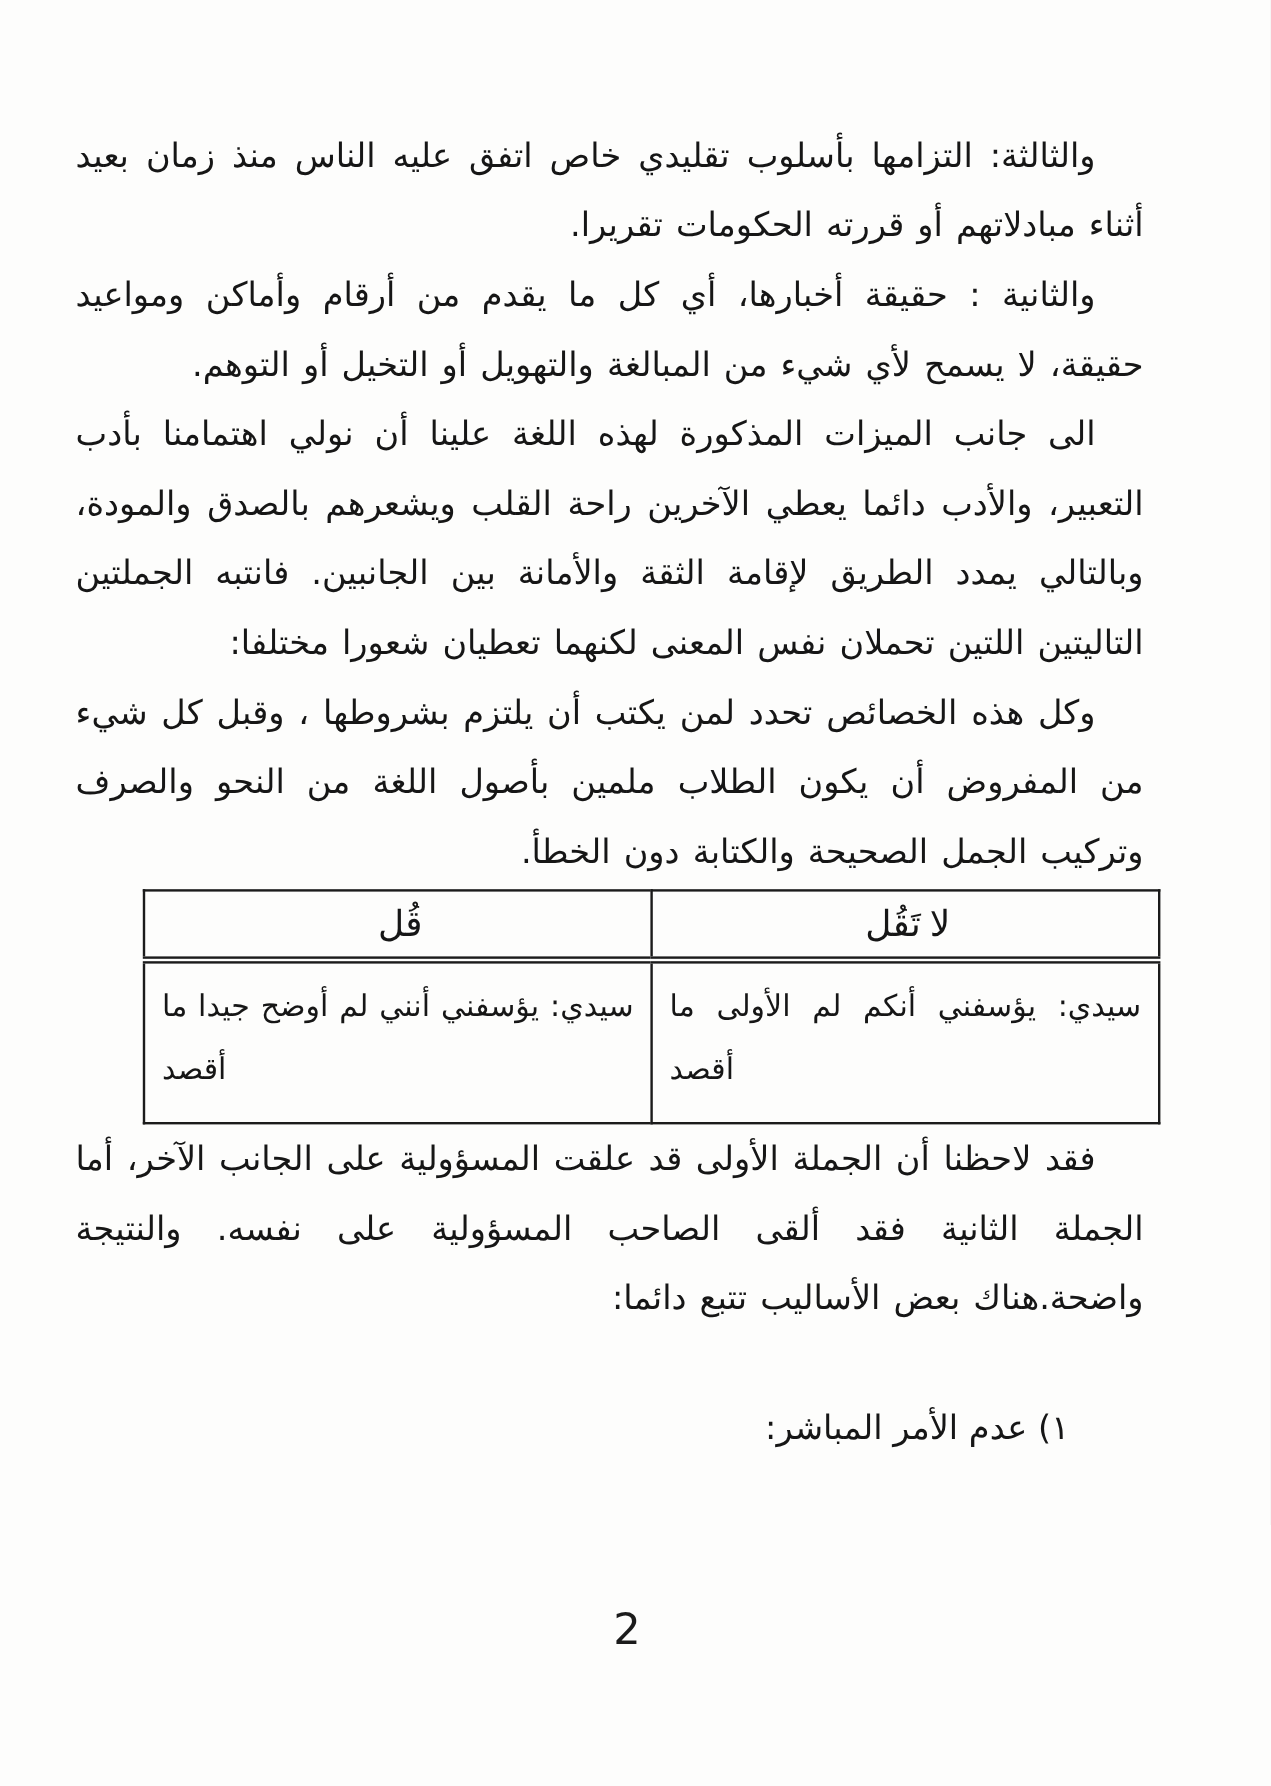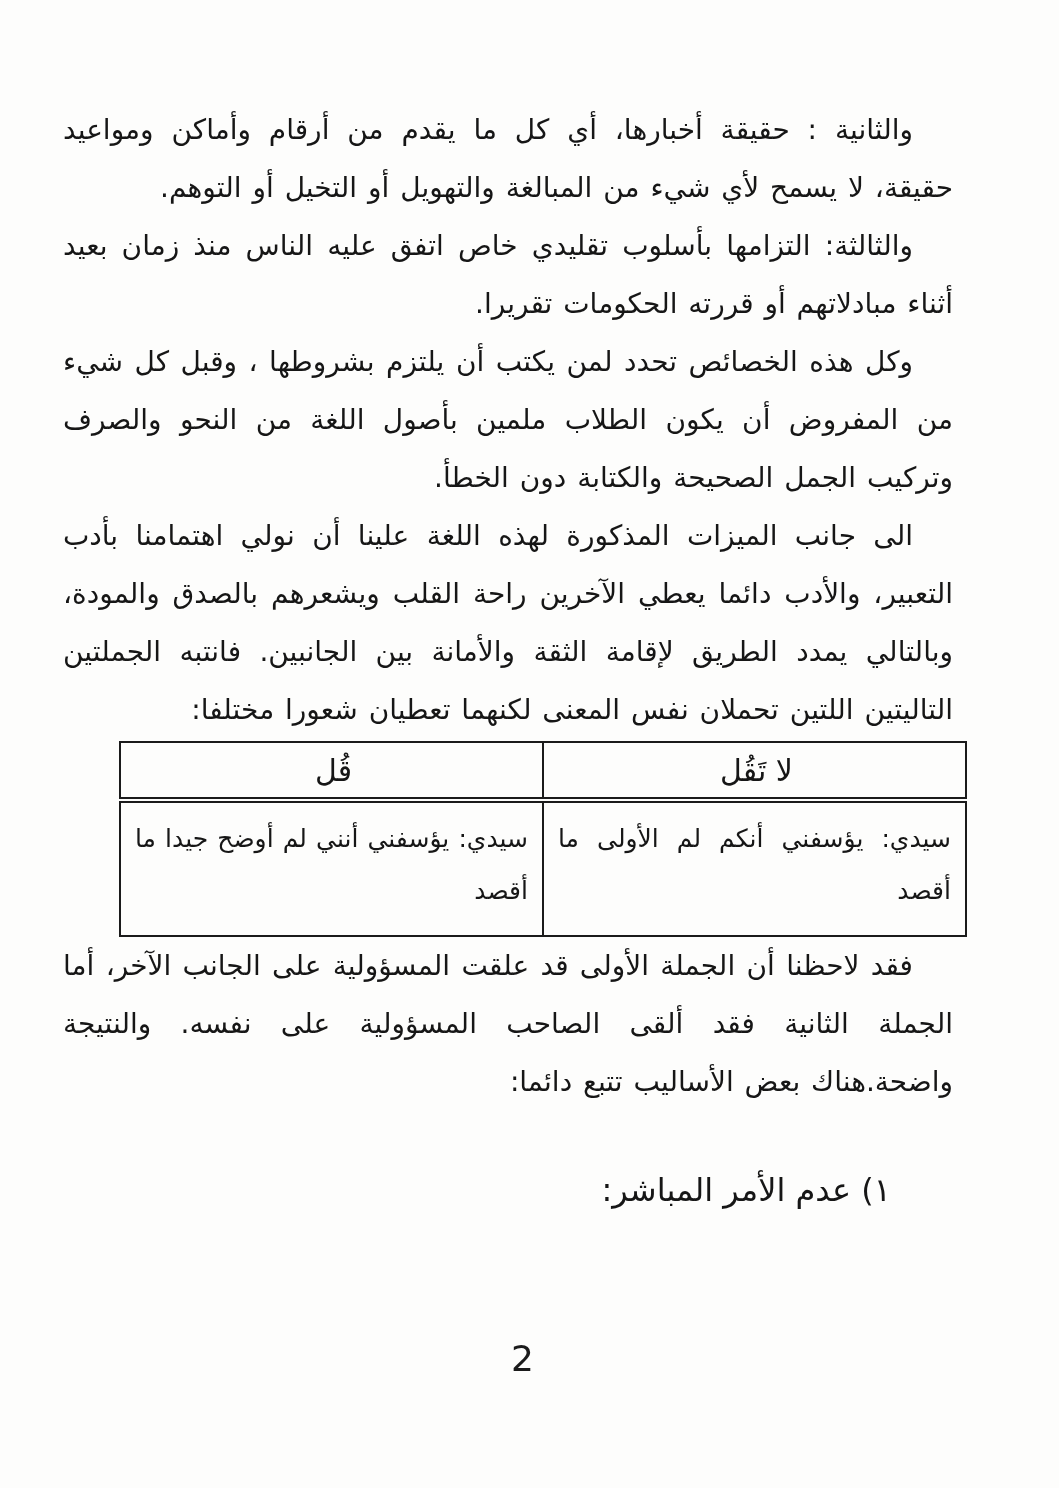--- a/index.html
+++ b/index.html
@@ -36,70 +36,71 @@
     border:2px solid #1b1b1b;
   }
   table.saytable th{
     width:50%;
     font-weight:normal;
     font-size:30px;
     line-height:50px;
     text-align:center;
     padding:3px 0 1px 4px;
     border-bottom:6px double #1b1b1b;
+    font-family:Liberation Serif, serif;
   }
   table.saytable td{
     height:116px;
     vertical-align:top;
     padding:10px 14px 6px 14px;
     font-size:25px;
     border-radius:21px;
   }
   .cell-l1{
     text-align:justify;
     text-align-last:justify;
     line-height:52px;
     white-space:nowrap;
     overflow:hidden;
   }
   .cell-l2{
-    text-align:right;
+    text-align:left;
     line-height:52px;
   }
   p.list-line{
     margin:50px 62px 0 0;
-    font-size:32px;
+    font-size:28px;
     line-height:58px;
     text-align:right;
     text-indent:0;
   }
   .page-number{
     position:absolute;
     top:1338px;left:0;
     width:1045px;
     text-align:center;
     font-size:36px;
     color:#1b1b1b;
     direction:ltr;
   }
 </style>
 </head>
 <body>
 
 <div class="page">
   <div class="body-text">
 
+    <p class="para">والثالثة: التزامها بأسلوب تقليدي خاص اتفق عليه الناس منذ زمان بعيد أثناء مبادلاتهم أو قررته الحكومات تقريرا.</p>
+
     <p class="para">والثانية : حقيقة أخبارها، أي كل ما يقدم من أرقام وأماكن ومواعيد حقيقة، لا يسمح لأي شيء من المبالغة والتهويل أو التخيل أو التوهم.</p>
 
-    <p class="para">والثالثة: التزامها بأسلوب تقليدي خاص اتفق عليه الناس منذ زمان بعيد أثناء مبادلاتهم أو قررته الحكومات تقريرا.</p>
 
+    <p class="para">الى جانب الميزات المذكورة لهذه اللغة علينا أن نولي اهتمامنا بأدب التعبير، والأدب دائما يعطي الآخرين راحة القلب ويشعرهم بالصدق والمودة، وبالتالي يمدد الطريق لإقامة الثقة والأمانة بين الجانبين. فانتبه الجملتين التاليتين اللتين تحملان نفس المعنى لكنهما تعطيان شعورا مختلفا:</p>
 
     <p class="para">وكل هذه الخصائص تحدد لمن يكتب أن يلتزم بشروطها ، وقبل كل شيء من المفروض أن يكون الطلاب ملمين بأصول اللغة من النحو والصرف وتركيب الجمل الصحيحة والكتابة دون الخطأ.</p>
-
-    <p class="para">الى جانب الميزات المذكورة لهذه اللغة علينا أن نولي اهتمامنا بأدب التعبير، والأدب دائما يعطي الآخرين راحة القلب ويشعرهم بالصدق والمودة، وبالتالي يمدد الطريق لإقامة الثقة والأمانة بين الجانبين. فانتبه الجملتين التاليتين اللتين تحملان نفس المعنى لكنهما تعطيان شعورا مختلفا:</p>
 
     <table class="saytable">
       <thead>
         <tr>
           <th>لا تَقُل</th>
           <th>قُل</th>
         </tr>
       </thead>
       <tbody>
         <tr>

